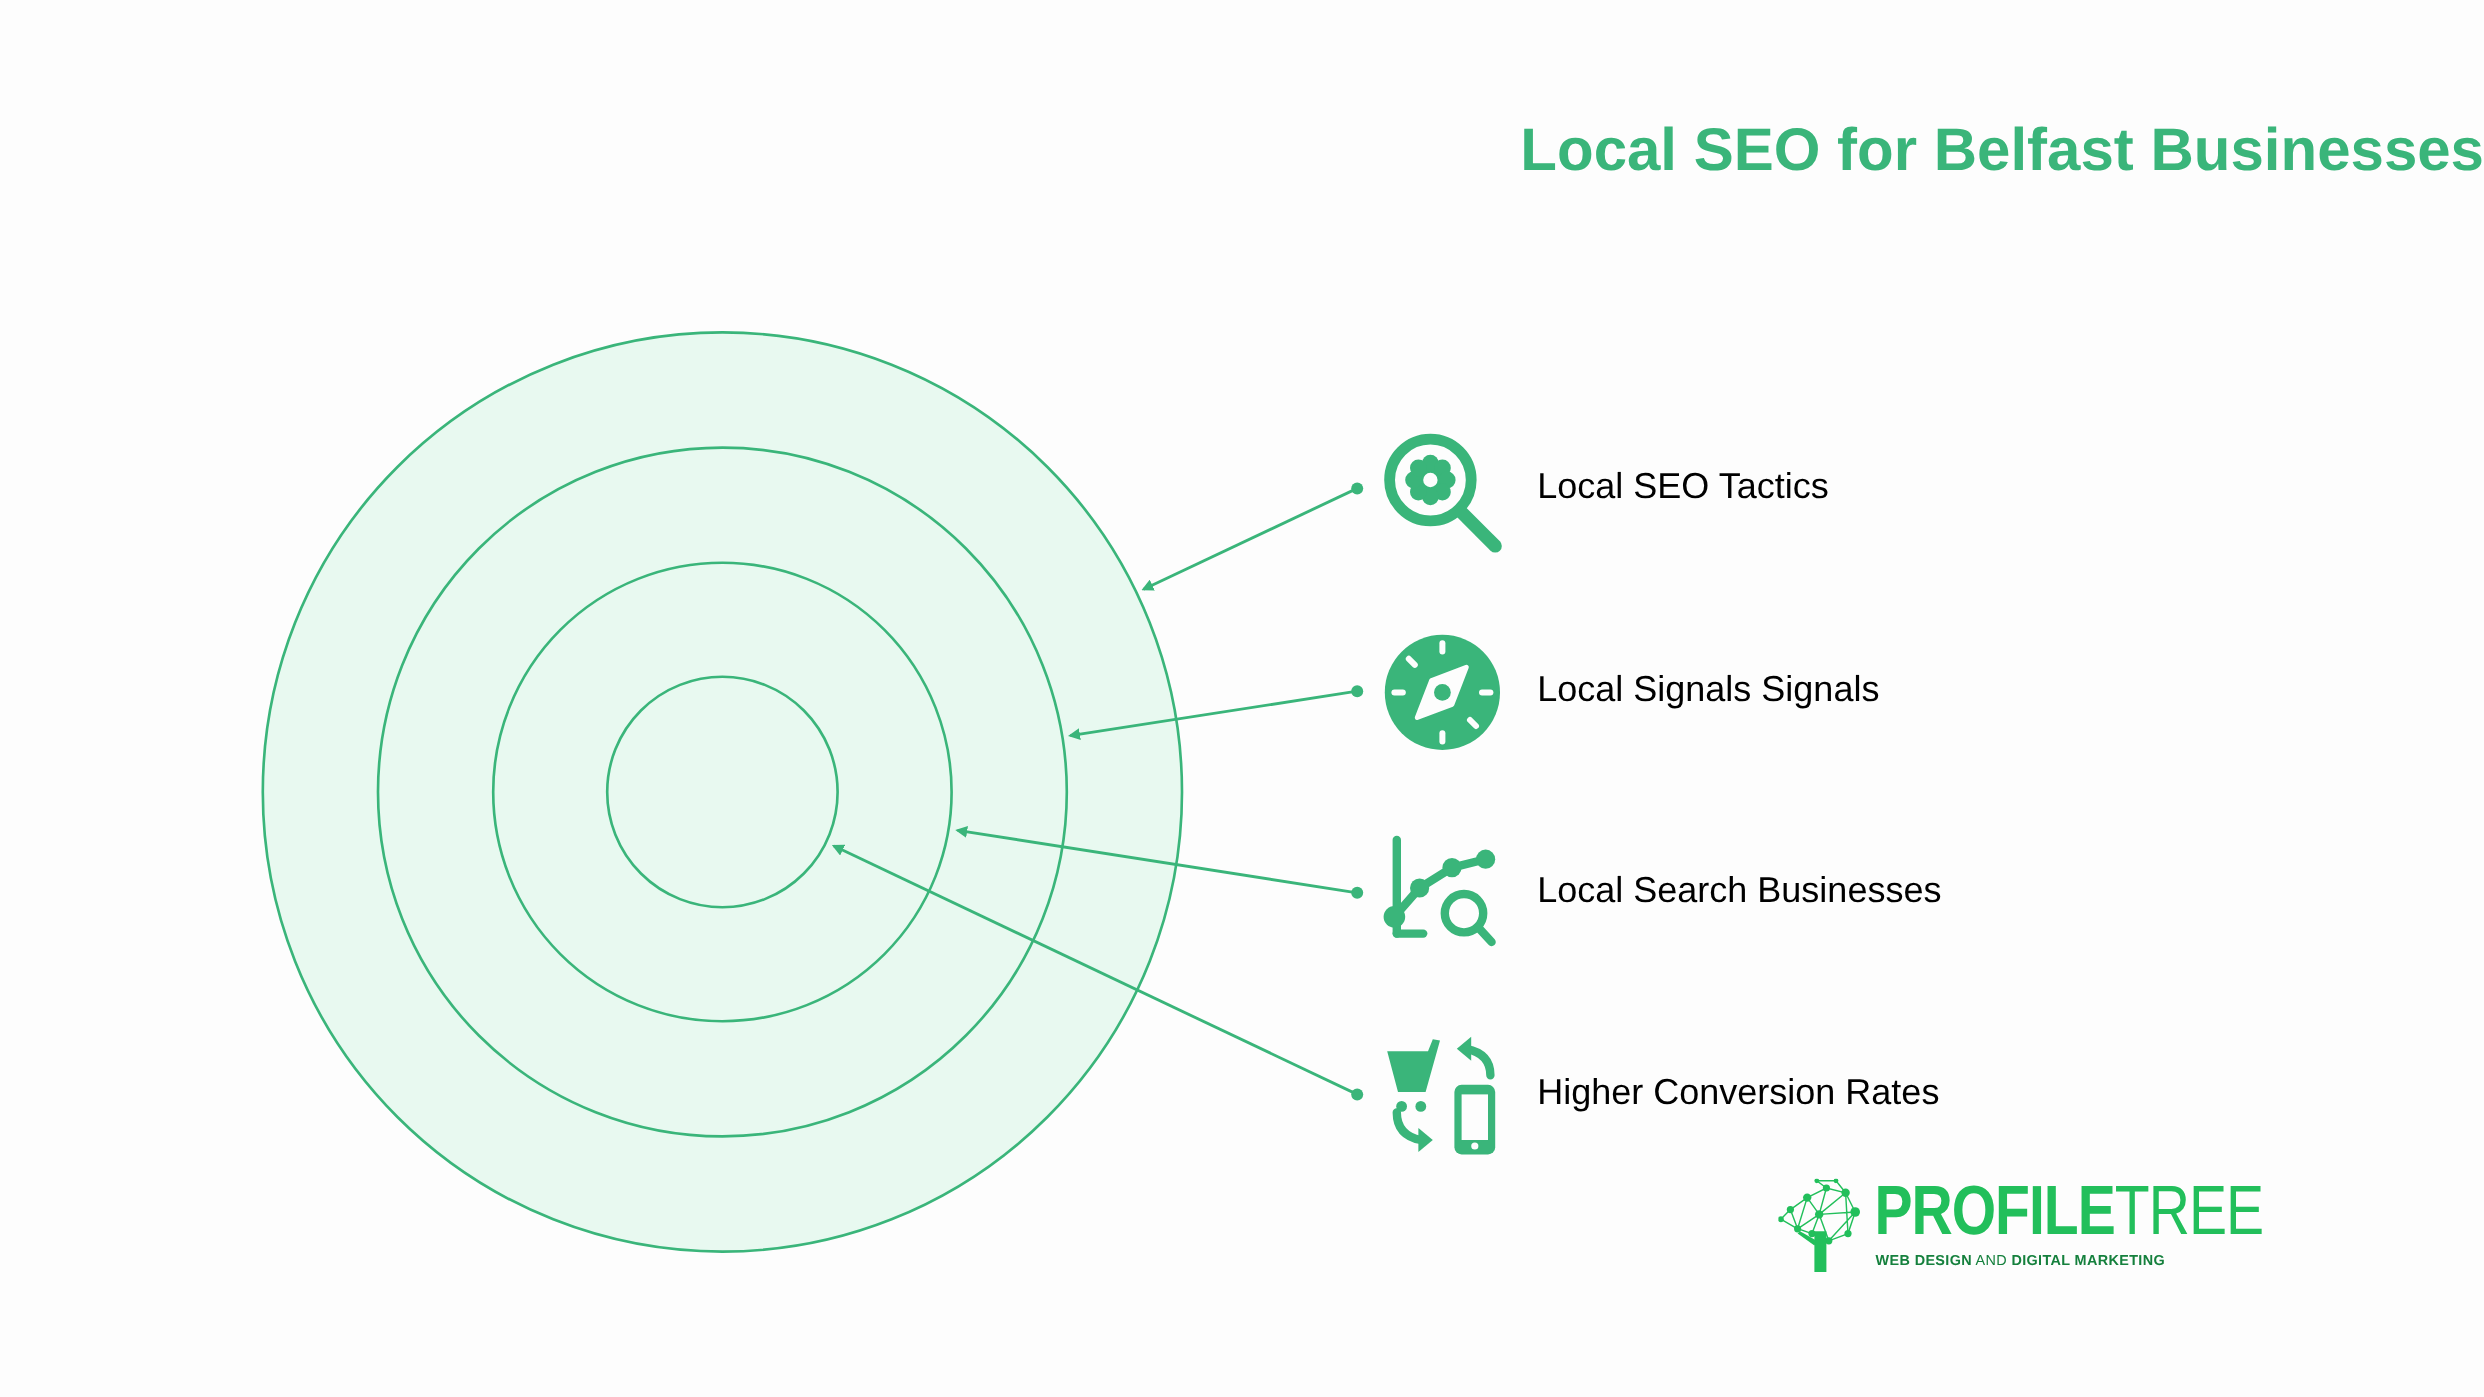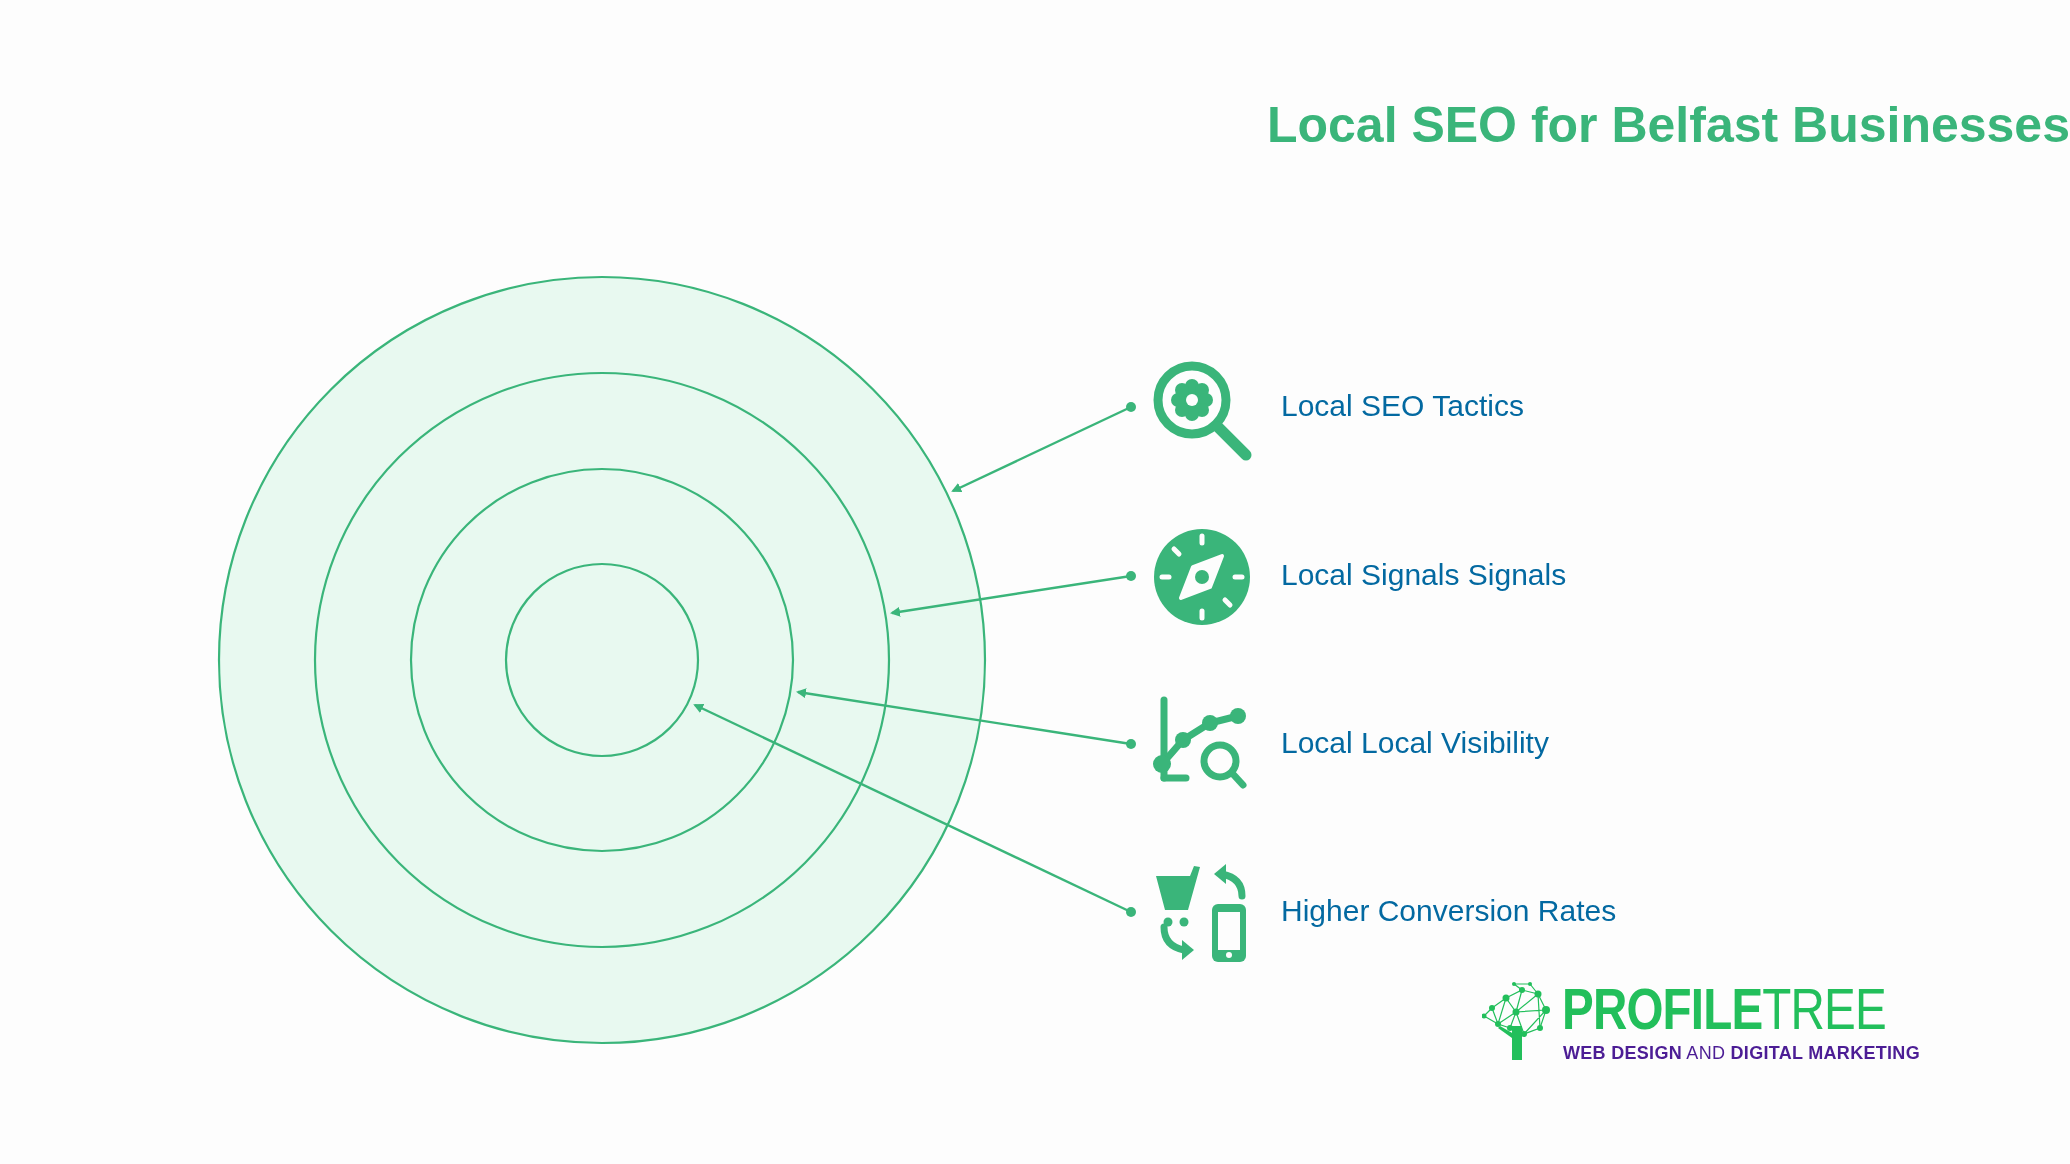--- a/index.html
+++ b/index.html
@@ -9,35 +9,35 @@
     font-family: "Liberation Sans", "DejaVu Sans", sans-serif;
     position: relative;
   }
   .title {
     position: absolute; left: 0; width: 2070px; top: 96px;
     text-align: right; font-weight: bold; font-size: 50px;
     color: #3ab57a; letter-spacing: 0px;
   }
   svg.diagram { position: absolute; left: 0; top: 0; }
   .label {
-    position: absolute; left: 1281px; font-size: 30px; color: #0369a1;
+    position: absolute; left: 1281px; font-size: 30px; color: #000000;
     white-space: nowrap; line-height: 36px;
   }
   .icon { position: absolute; }
   .logo { position: absolute; left: 1482px; top: 982px; width: 360px; height: 80px; }
   .logo-word {
     position: absolute; left: 80px; top: -4px; font-size: 58px; line-height: 62px;
     color: #22bf5b; letter-spacing: -1px; white-space: nowrap;
     transform: scaleX(0.82); transform-origin: left top;
   }
   .logo-word b { font-weight: bold; }
   .logo-word span { font-weight: normal; }
   .logo-tag {
-    position: absolute; left: 81px; top: 61px; font-size: 18px; font-weight: bold;
-    color: #4c1d95; white-space: nowrap; letter-spacing: 0.3px;
+    position: absolute; left: 81px; top: 61px; font-size: 12px; font-weight: bold;
+    color: #15803d; white-space: nowrap; letter-spacing: 0.3px;
   }
   .logo-tag .thin { font-weight: normal; }
 </style>
 </head>
 <body>
 
 <div class="title">Local SEO for Belfast Businesses</div>
 
 <svg class="diagram" width="2070" height="1164" viewBox="0 0 2070 1164">
   <defs>
@@ -104,21 +104,21 @@
     <circle cx="70" cy="71" r="16" stroke-width="7"></circle>
     <line x1="82" y1="83" x2="93" y2="95" stroke-width="7"></line>
   </g>
   <g fill="#3ab57a">
     <circle cx="12" cy="74" r="9"></circle>
       <circle cx="33" cy="50" r="8"></circle>
       <circle cx="60" cy="33" r="8"></circle>
       <circle cx="88" cy="26" r="8"></circle>
   </g>
 </svg>
-<div class="label" style="top:725px">Local Local Visibility</div>
+<div class="label" style="top:725px">Local Search Businesses</div>
 
 <svg class="icon" style="left:1150px;top:860px" width="110" height="110" viewBox="0 0 110 110">
   <g fill="#3ab57a">
     <path d="M6,16 L40,16 L44,6 L50,7 L38,50 L15,50 Z"></path>
     <circle cx="18" cy="62" r="4.5"></circle>
       <circle cx="34" cy="62" r="4.5"></circle>
     <rect x="62" y="44" width="34" height="58" rx="6"></rect>
     <rect x="68" y="52" width="22" height="38" fill="#fdfdfd"></rect>
     <circle cx="79" cy="95" r="3" fill="#fdfdfd"></circle>
     <path d="M64,14 L76,4 L76,24 Z"></path>

